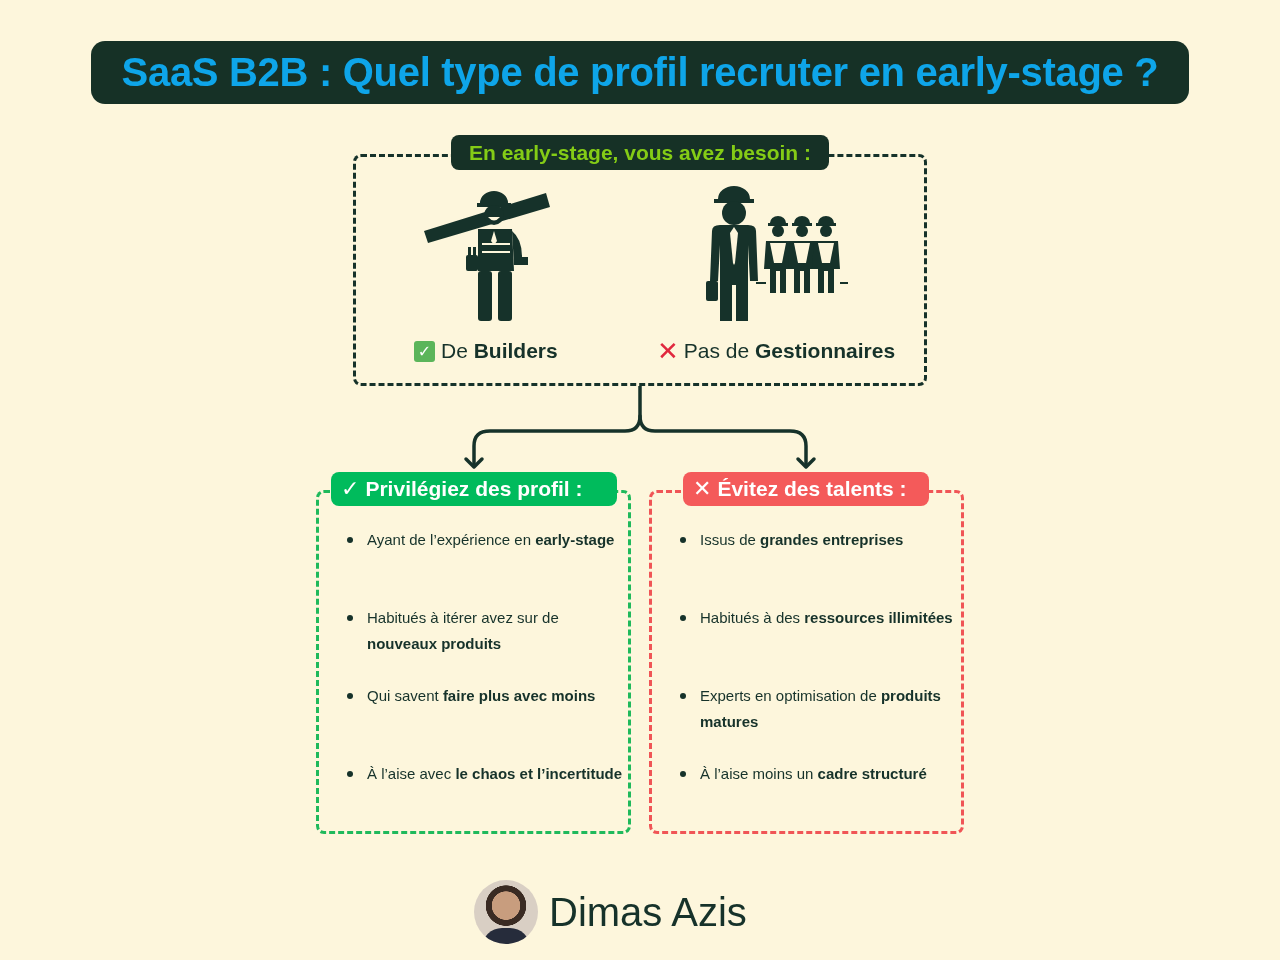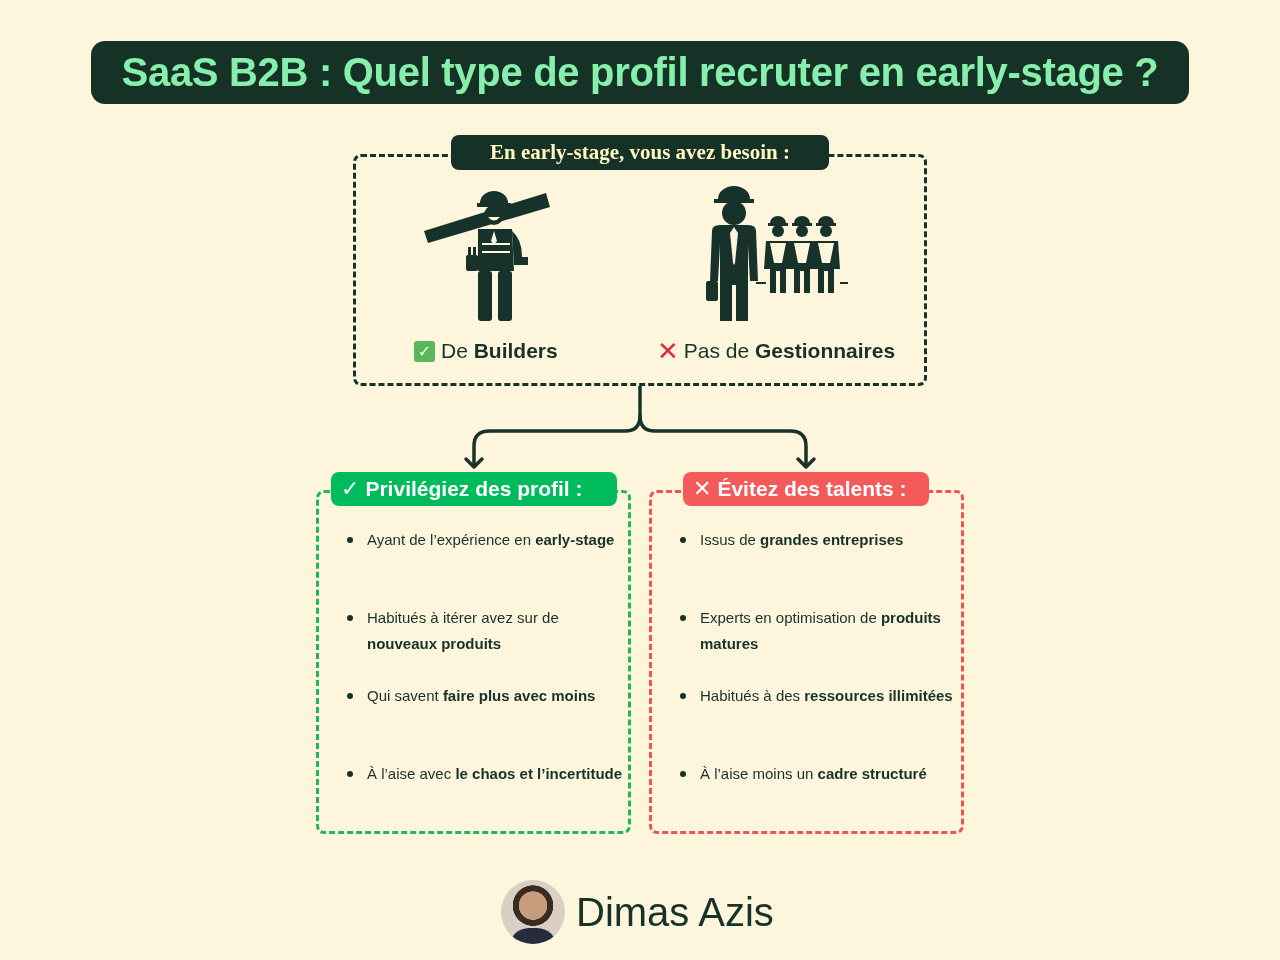--- a/index.html
+++ b/index.html
@@ -11,33 +11,33 @@
     overflow: hidden;
   }
   .page { position: relative; width: 1280px; height: 960px; }
 
   .title-bar {
     position: absolute; left: 91px; top: 41px; width: 1098px; height: 63px;
     background: #163126; border-radius: 14px;
     display: flex; align-items: center; justify-content: center;
   }
   .title-bar h1 {
-    color: #86efac; font-size: 40px; font-weight: 700; letter-spacing: -0.3px;
+    color: #0ea5e9; font-size: 40px; font-weight: 700; letter-spacing: -0.3px;
     white-space: nowrap;
   }
 
   .need-box {
     position: absolute; left: 353px; top: 154px; width: 574px; height: 232px;
     border: 3px dashed #16322a; border-radius: 8px;
   }
   .need-label {
     position: absolute; left: 451px; top: 135px; width: 378px; height: 35px;
     background: #163126; border-radius: 8px;
-    color: #fef9c3; font-size: 21px; font-weight: 700;
-    display: flex; align-items: center; justify-content: center; white-space: nowrap; font-family: Liberation Serif, serif;
+    color: #84cc16; font-size: 21px; font-weight: 700;
+    display: flex; align-items: center; justify-content: center; white-space: nowrap;
   }
   .figure { position: absolute; }
   .fig-builder { left: 420px; top: 185px; width: 140px; height: 140px; }
   .fig-manager { left: 700px; top: 185px; width: 150px; height: 140px; }
 
   .caption {
     position: absolute; top: 337px; height: 28px; display: flex; align-items: center;
     font-size: 21px; white-space: nowrap;
   }
   .caption b { font-weight: 700; text-align: center; }
@@ -76,21 +76,21 @@
     position: relative; padding-left: 22px; font-size: 15px; line-height: 26px;
     height: 78px;
   }
   .bullets li::before {
     content: ""; position: absolute; left: 2px; top: 10px;
     width: 6px; height: 6px; background: #16322a; border-radius: 50%;
   }
   .bullets b { font-weight: 700; }
 
   .author {
-    position: absolute; left: 501px; top: 880px; height: 64px;
+    position: absolute; left: 474px; top: 880px; height: 64px;
     display: flex; align-items: center; justify-content: space-between;
   }
   .avatar {
     width: 64px; height: 64px; border-radius: 50%; overflow: hidden;
     background: radial-gradient(circle at 50% 40%, #c89d7e 0 28%, #3a2b23 29% 40%, #d9cfc4 41% 100%);
     position: relative;
   }
   .avatar::after {
     content: ""; position: absolute; left: 8px; bottom: -6px; width: 48px; height: 22px;
     background: #262c3b; border-radius: 20px 20px 0 0;
@@ -201,22 +201,22 @@
     <li><span>À l’aise avec </span><b>le chaos et l’incertitude</b></li>
   </ul>
 
   <div class="card card-bad"></div>
   <div class="card-label label-bad">
     <span class="label-icon">✕</span>
     <span>Évitez des talents :</span>
   </div>
   <ul class="bullets bullets-bad">
     <li><span>Issus de </span><b>grandes entreprises</b></li>
+    <li><span>Habitués à des </span><b>ressources illimitées</b></li>
     <li><span>Experts en optimisation de </span><b>produits matures</b></li>
-    <li><span>Habitués à des </span><b>ressources illimitées</b></li>
     <li><span>À l’aise moins un </span><b>cadre structuré</b></li>
   </ul>
 
   <div class="author">
     <div class="avatar"></div>
     <span class="author-name">Dimas Azis</span>
   </div>
 
 </div>
 

